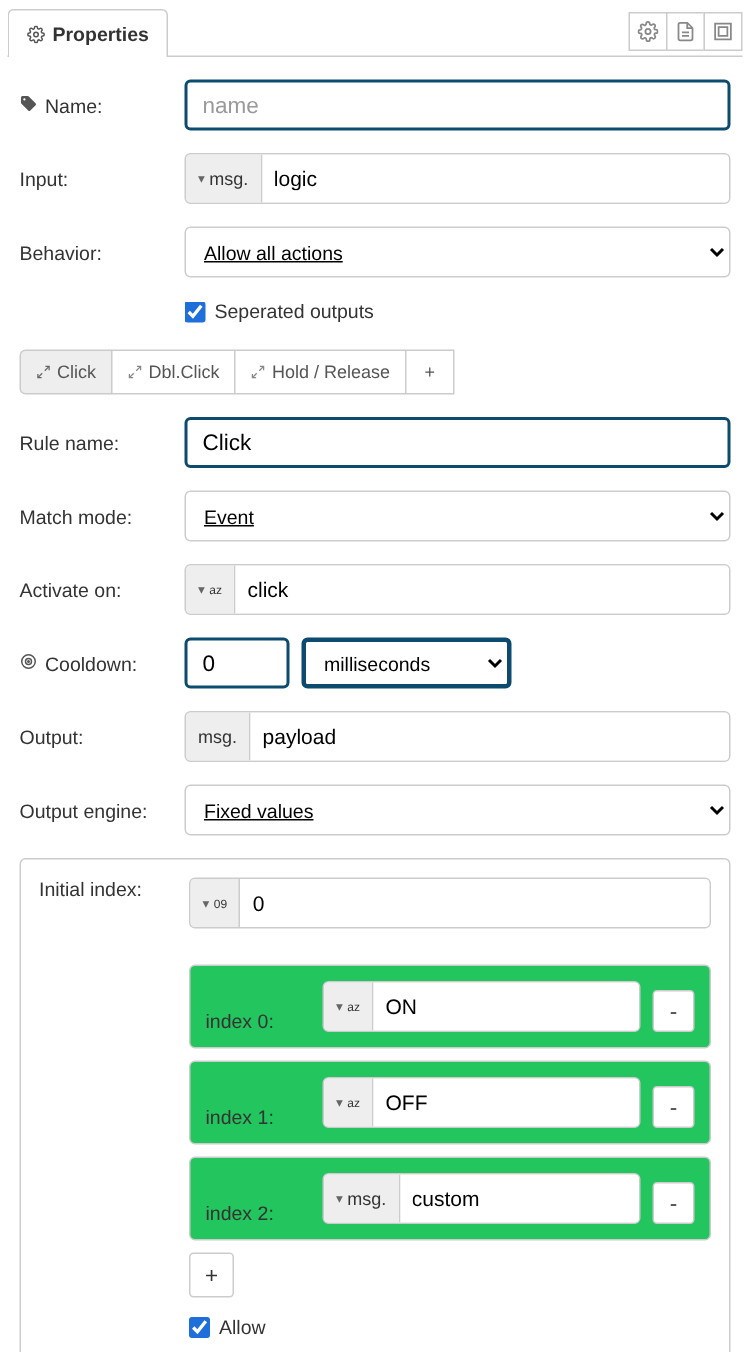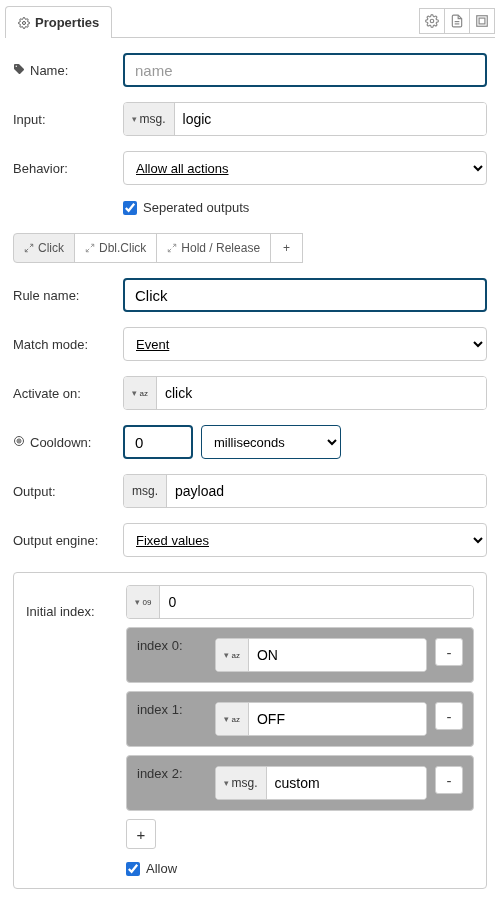--- a/index.html
+++ b/index.html
@@ -19,28 +19,28 @@
 .typed-prefix.locked { background: #eee; cursor: default; }
 .typed-value { flex: 1; border: none; padding: 0 8px; font-size: 14px; outline: none; }
 .dropdown-caret { font-size: 9px; color: #666; }
 .checkbox-row { display: flex; align-items: center; gap: 6px; margin-left: 118px; margin-bottom: 18px; }
 .checkbox-row input[type=checkbox] { width: 14px; height: 14px; accent-color: #1e6fd9; }
 .tabs-bar { display: flex; margin: 0 8px 15px 8px; }
 .mode-tab { display: flex; align-items: center; gap: 4px; padding: 7px 10px; border: 1px solid #ccc; background: #fff; font-size: 12px; cursor: pointer; margin-left: -1px; color: #555; }
 .mode-tab:first-child { margin-left: 0; border-radius: 4px 0 0 4px; }
 .mode-tab.active { background: #eee; font-weight: normal; }
 .mode-tab.plus { font-weight: normal; padding: 7px 12px; }
-.small-select { width: 140px; height: 34px; padding: 6px 8px; border: 1px solid #0c4a6e; border-radius: 4px; font-size: 13px; background: #fff; }
+.small-select { width: 140px; height: 34px; padding: 6px 8px; border: 3px solid #0c4a6e; border-radius: 4px; font-size: 13px; background: #fff; }
 .cooldown-wrap { display: flex; gap: 8px; }
 .cooldown-wrap .text-input { width: 70px; }
 .panel { border: 1px solid #ccc; border-radius: 4px; margin: 0 8px 15px 8px; padding: 12px; }
-.panel-row { display: flex; align-items: flex-end; margin-bottom: 8px; }
+.panel-row { display: flex; align-items: flex-start; margin-bottom: 24px; }
 .panel-label { width: 100px; font-size: 13px; }
 .index-list { margin-left: 100px; }
-.index-item { display: flex; align-items: flex-start; background: #a3a3a3; border: 1px solid #ccc; border-radius: 4px; padding: 10px; margin-bottom: 8px; gap: 8px; }
+.index-item { display: flex; align-items: flex-end; background: #22c55e; border: 1px solid #ccc; border-radius: 4px; padding: 10px; margin-bottom: 8px; gap: 8px; }
 .index-item-label { width: 70px; font-size: 13px; }
 .index-item .typed-input { flex: 1; background: #fff; }
 .remove-btn { width: 28px; height: 28px; border: 1px solid #ccc; background: #fff; border-radius: 3px; cursor: pointer; display: flex; align-items: center; justify-content: center; font-size: 15px; color: #444; }
 .add-btn { width: 30px; height: 30px; border: 1px solid #ccc; background: #fff; border-radius: 3px; cursor: pointer; display: flex; align-items: center; justify-content: center; font-size: 15px; margin-left: 100px; margin-bottom: 12px; }
 .cycle-row { display: flex; align-items: center; gap: 6px; margin-left: 100px; }
 .cycle-row input[type=checkbox] { width: 14px; height: 14px; accent-color: #1e6fd9; }
 .icon { display: inline-flex; }
 svg { display: block; }
 </style>
 </head>

